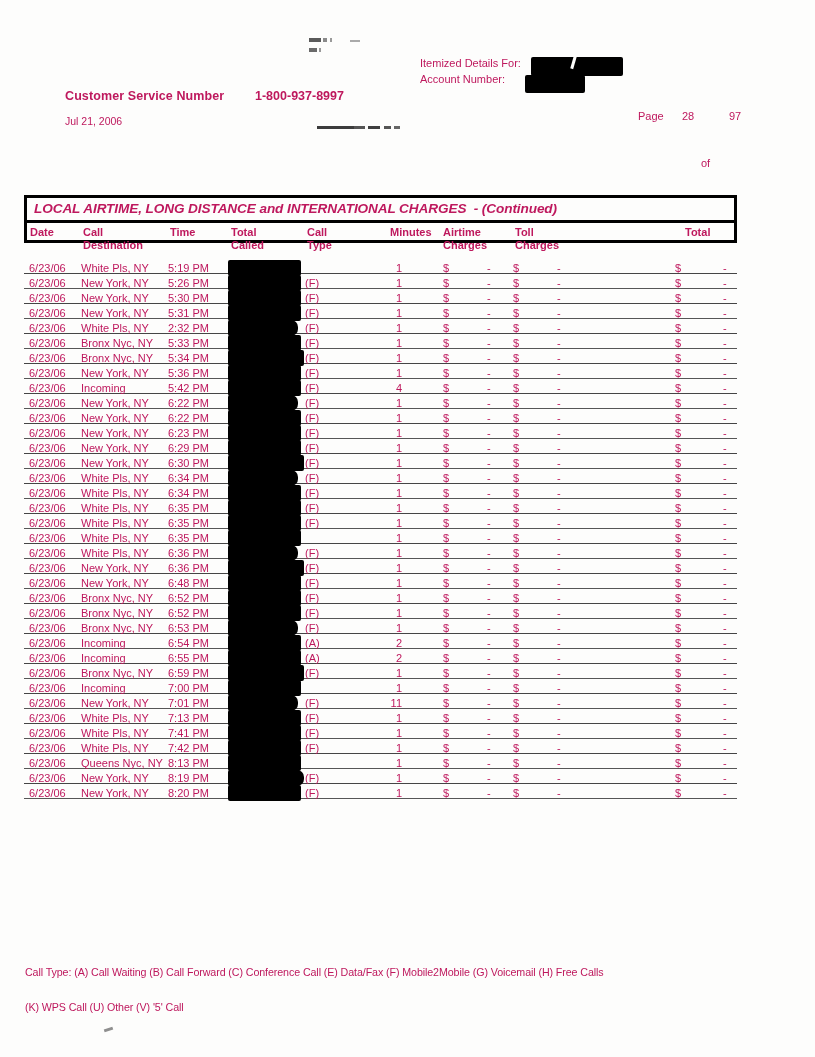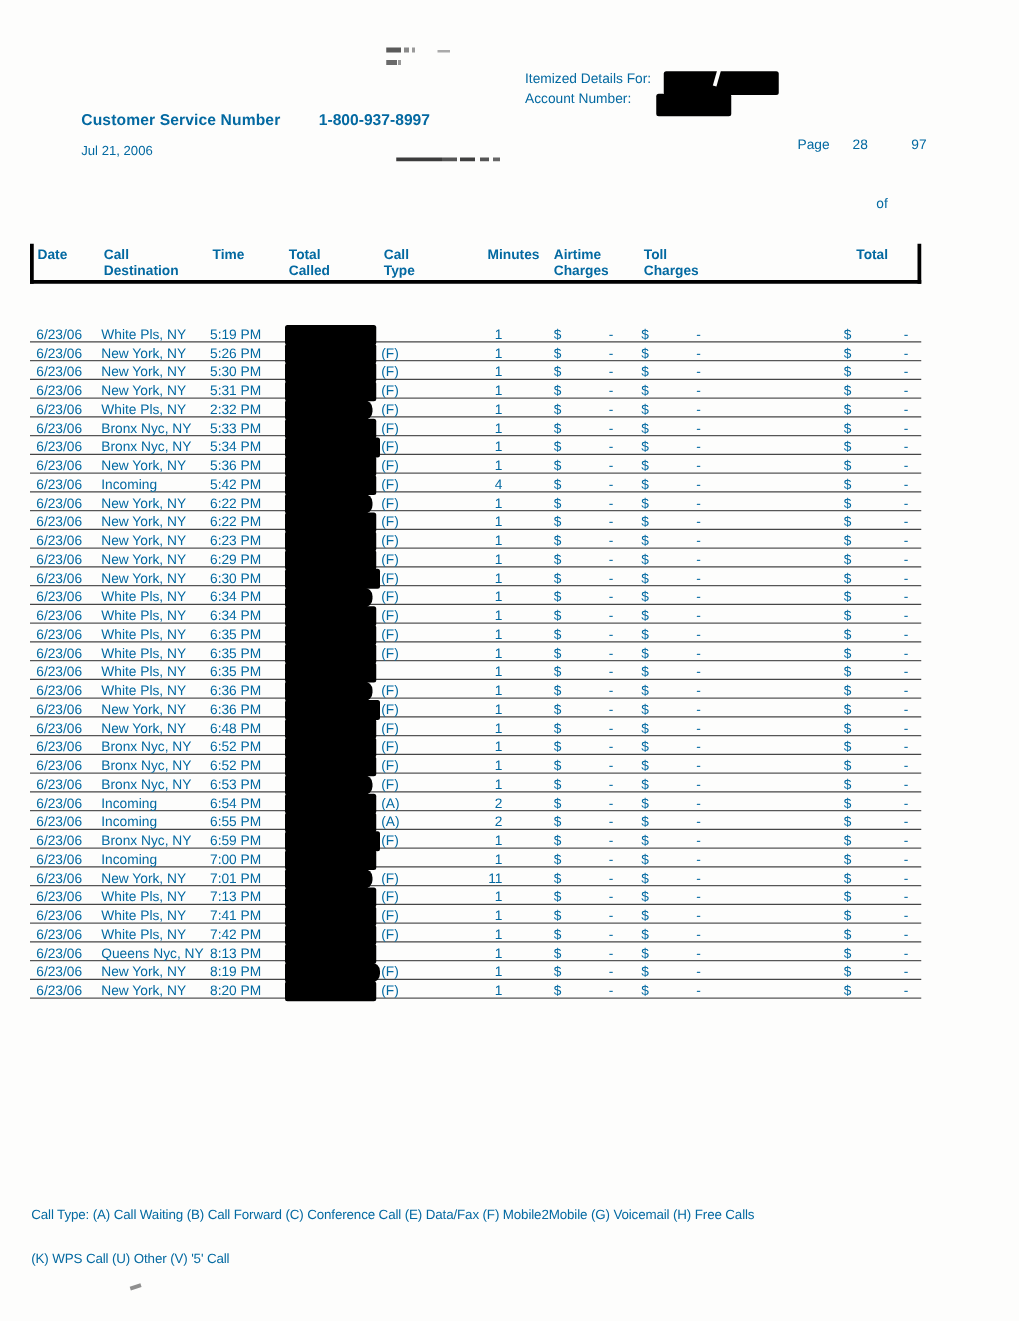--- a/index.html
+++ b/index.html
@@ -1,17 +1,17 @@
 <!DOCTYPE html>
 <html><head>
 <meta charset="utf-8">
 <style>
   html,body{margin:0;padding:0;background:#e8e8e8;}
   .page{position:relative;width:815px;height:1057px;background:#fdfdfc;overflow:hidden;
-        font-family:"Liberation Sans","DejaVu Sans",sans-serif;color:#0369a1;}
+        font-family:"Liberation Sans","DejaVu Sans",sans-serif;color:#be185d;}
 
   
   .smudge1{position:absolute;left:309px;top:38px;width:30px;height:4px;
     background:linear-gradient(90deg,#5a5a5a 0 40%,transparent 40% 48%,#8a8a8a 48% 60%,transparent 60% 70%,#9a9a9a 70% 78%,transparent 78%);}
   .smudge2{position:absolute;left:309px;top:48px;width:14px;height:4px;
     background:linear-gradient(90deg,#6a6a6a 0 60%,transparent 60% 70%,#999 70% 85%,transparent 85%);}
   .smudge3{position:absolute;left:350px;top:40px;width:10px;height:2px;background:#aaa;}
   .ink-line{position:absolute;left:317px;top:126px;width:88px;height:3px;
     background:linear-gradient(90deg,#3c3c3c 0 42%,#555 42% 55%,transparent 55% 58%,#3f3f3f 58% 72%,transparent 72% 76%,#555 76% 84%,transparent 84% 88%,#666 88% 94%,transparent 94%);}
   .mark-bottom{position:absolute;left:104px;top:1028px;width:9px;height:3px;background:#8f8f8f;transform:rotate(-18deg);}
@@ -26,21 +26,21 @@
   .csn-label{position:absolute;left:65px;top:89px;font-size:12.5px;font-weight:bold;letter-spacing:.1px;}
   .csn-number{position:absolute;left:255px;top:89px;font-size:12.5px;font-weight:bold;}
   .stmt-date{position:absolute;left:65px;top:115px;font-size:10.5px;}
   .pg{position:absolute;top:110px;font-size:11px;}
   .pg-label{left:638px;text-align:right;} .pg-cur{left:682px;} .pg-of{left:701px;margin-top:47px;} .pg-total{left:729px;}
 
   
   .tbl{position:absolute;left:24px;top:195px;width:713px;}
   .tbl-title{box-sizing:border-box;border:3px solid #000;height:28px;line-height:22px;
     padding-left:7px;font-size:13.6px;font-weight:bold;font-style:italic;white-space:pre;letter-spacing:-.1px;}
-  .tbl-head{box-sizing:border-box;border:3px solid #000;border-top:none;height:32px;position:relative;}
+  .tbl-head{box-sizing:border-box;border:3px solid #000;border-top:none;height:20px;position:relative;}
   .hc{position:absolute;top:3px;font-size:11px;font-weight:bold;line-height:13px;white-space:pre-line;}
   .h0{left:3px;} .h1{left:56px;} .h2{left:143px;} .h3{left:204px;} .h4{left:280px;}
   .h5{left:347px;margin-left:16px;} .h6{left:416px;} .h7{left:488px;} .h8{left:658px;text-align:right;}
 
   .tbl-rows{position:absolute;left:0;top:64px;width:713px;}
   .row{position:relative;height:15px;box-sizing:border-box;border-bottom:1.5px solid #454545;
     font-size:11px;line-height:18px;}
   .row:nth-child(2n){border-bottom-color:#565656;}
   .c{position:absolute;top:0;}
   .cdate{left:5px;} .cdest{left:57px;} .ctime{left:144px;}
@@ -75,20 +75,21 @@
   <div class="csn-label">Customer Service Number</div>
   <div class="csn-number">1-800-937-8997</div>
   <div class="stmt-date">Jul 21, 2006</div>
 
   <span class="pg pg-label">Page</span>
   <span class="pg pg-cur">28</span>
   <span class="pg pg-of">of</span>
   <span class="pg pg-total">97</span>
 
   <div class="tbl">
+    <div class="tbl-title">LOCAL AIRTIME, LONG DISTANCE and INTERNATIONAL CHARGES  - (Continued)</div>
 
     <div class="tbl-head">
       <div class="hc h0"><span>Date</span></div>
       <div class="hc h1"><span>Call</span><br><span>Destination</span></div>
       <div class="hc h2"><span>Time</span></div>
       <div class="hc h3"><span>Total</span><br><span>Called</span></div>
       <div class="hc h4"><span>Call</span><br><span>Type</span></div>
       <div class="hc h5"><span>Minutes</span></div>
       <div class="hc h6"><span>Airtime</span><br><span>Charges</span></div>
       <div class="hc h7"><span>Toll</span><br><span>Charges</span></div>

